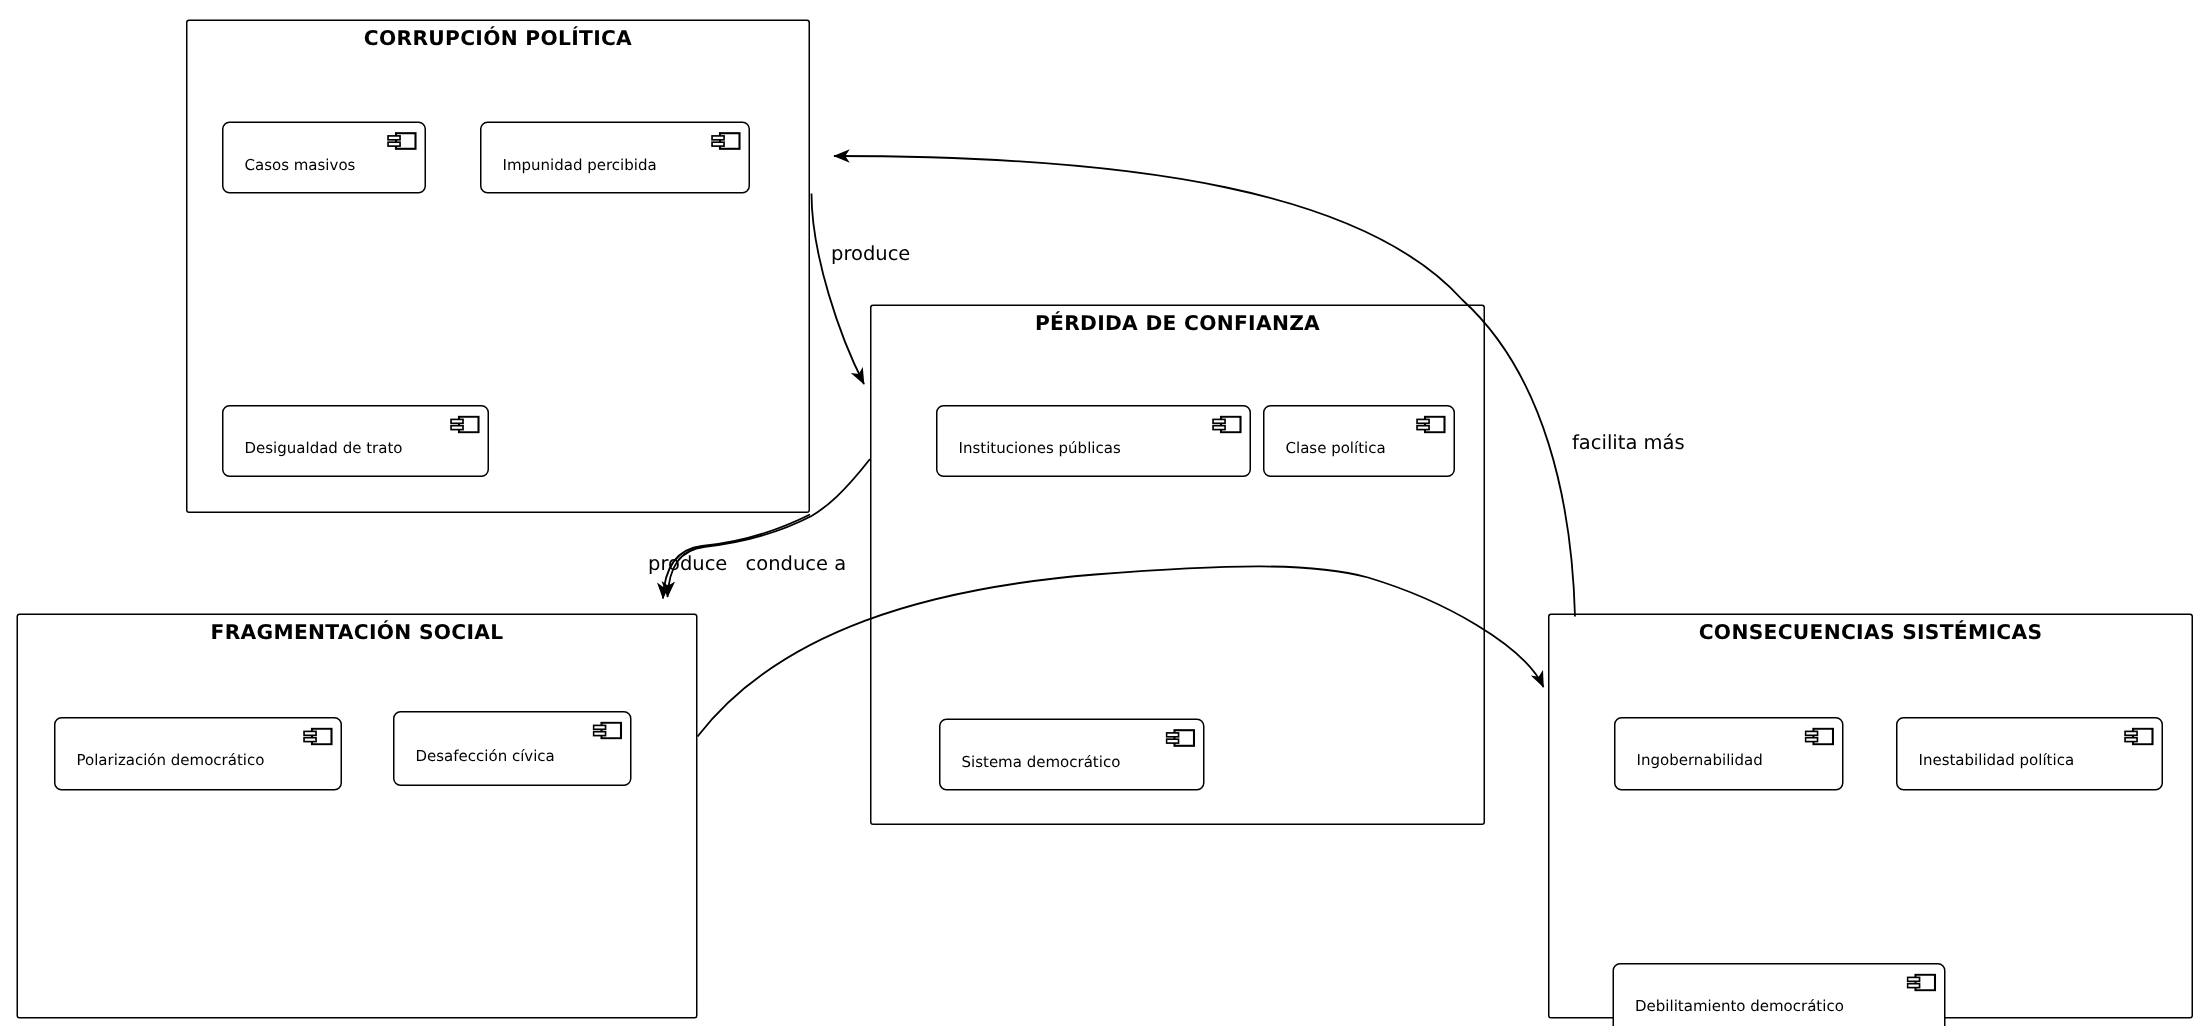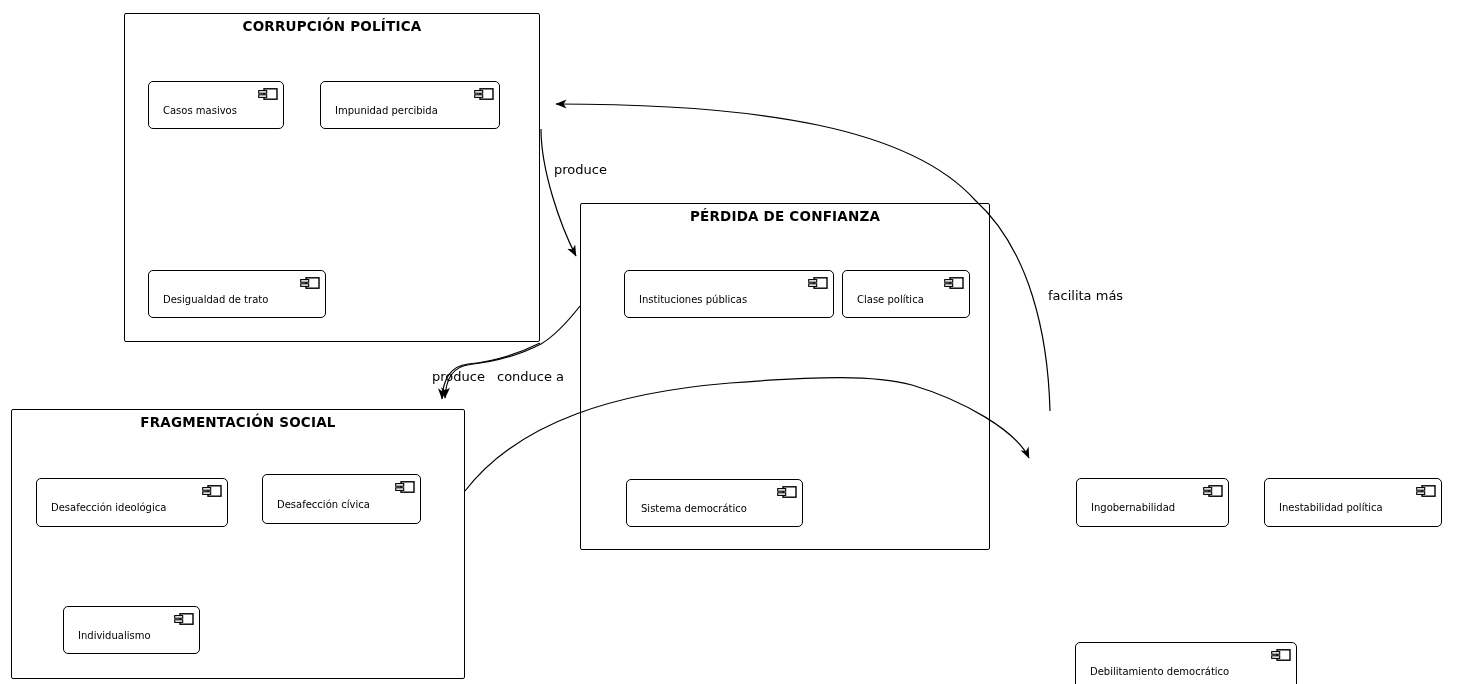--- a/index.html
+++ b/index.html
@@ -102,39 +102,34 @@
 
   <div class="pkg" style="left:11px; top:409px; width:454px; height:270px;">
     <div class="pkg-title">FRAGMENTACIÓN SOCIAL</div>
   </div>
   <div class="comp" style="left:36px; top:478px; width:192px; height:49px;">
     <svg class="comp-icon" viewBox="0 0 20 12">
       <rect x="6" y="0.8" width="13" height="10.4" fill="#fff" stroke="#000" stroke-width="1.4"></rect>
       <rect x="0.7" y="2.6" width="8" height="2.6" fill="#fff" stroke="#000" stroke-width="1.1"></rect>
       <rect x="0.7" y="6.8" width="8" height="2.6" fill="#fff" stroke="#000" stroke-width="1.1"></rect>
     </svg>
-    <span>Desafección ideológica</span>
+    <span>Polarización democrático</span>
   </div>
   <div class="comp" style="left:262px; top:474px; width:159px; height:50px;">
     <svg class="comp-icon" viewBox="0 0 20 12">
       <rect x="6" y="0.8" width="13" height="10.4" fill="#fff" stroke="#000" stroke-width="1.4"></rect>
       <rect x="0.7" y="2.6" width="8" height="2.6" fill="#fff" stroke="#000" stroke-width="1.1"></rect>
       <rect x="0.7" y="6.8" width="8" height="2.6" fill="#fff" stroke="#000" stroke-width="1.1"></rect>
     </svg>
     <span>Desafección cívica</span>
   </div>
-  <div class="comp" style="left:63px; top:606px; width:137px; height:48px;">
-    <svg class="comp-icon" viewBox="0 0 20 12">
-      <rect x="6" y="0.8" width="13" height="10.4" fill="#fff" stroke="#000" stroke-width="1.4"></rect>
-      <rect x="0.7" y="2.6" width="8" height="2.6" fill="#fff" stroke="#000" stroke-width="1.1"></rect>
-      <rect x="0.7" y="6.8" width="8" height="2.6" fill="#fff" stroke="#000" stroke-width="1.1"></rect>
-    </svg>
-    <span>Individualismo</span>
+
+  <div class="pkg" style="left:1032px; top:409px; width:430px; height:270px;">
+    <div class="pkg-title">CONSECUENCIAS SISTÉMICAS</div>
   </div>
-
   <div class="comp" style="left:1076px; top:478px; width:153px; height:49px;">
     <svg class="comp-icon" viewBox="0 0 20 12">
       <rect x="6" y="0.8" width="13" height="10.4" fill="#fff" stroke="#000" stroke-width="1.4"></rect>
       <rect x="0.7" y="2.6" width="8" height="2.6" fill="#fff" stroke="#000" stroke-width="1.1"></rect>
       <rect x="0.7" y="6.8" width="8" height="2.6" fill="#fff" stroke="#000" stroke-width="1.1"></rect>
     </svg>
     <span>Ingobernabilidad</span>
   </div>
   <div class="comp" style="left:1264px; top:478px; width:178px; height:49px;">
     <svg class="comp-icon" viewBox="0 0 20 12">

